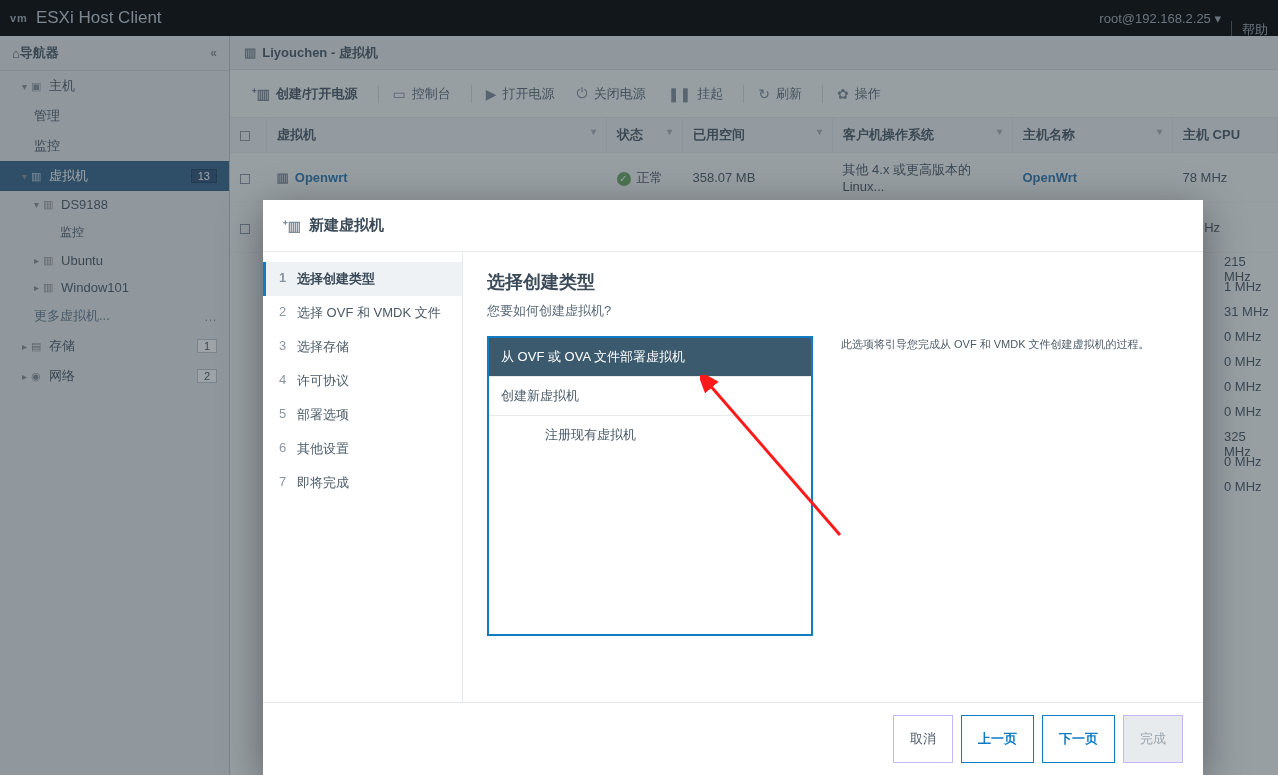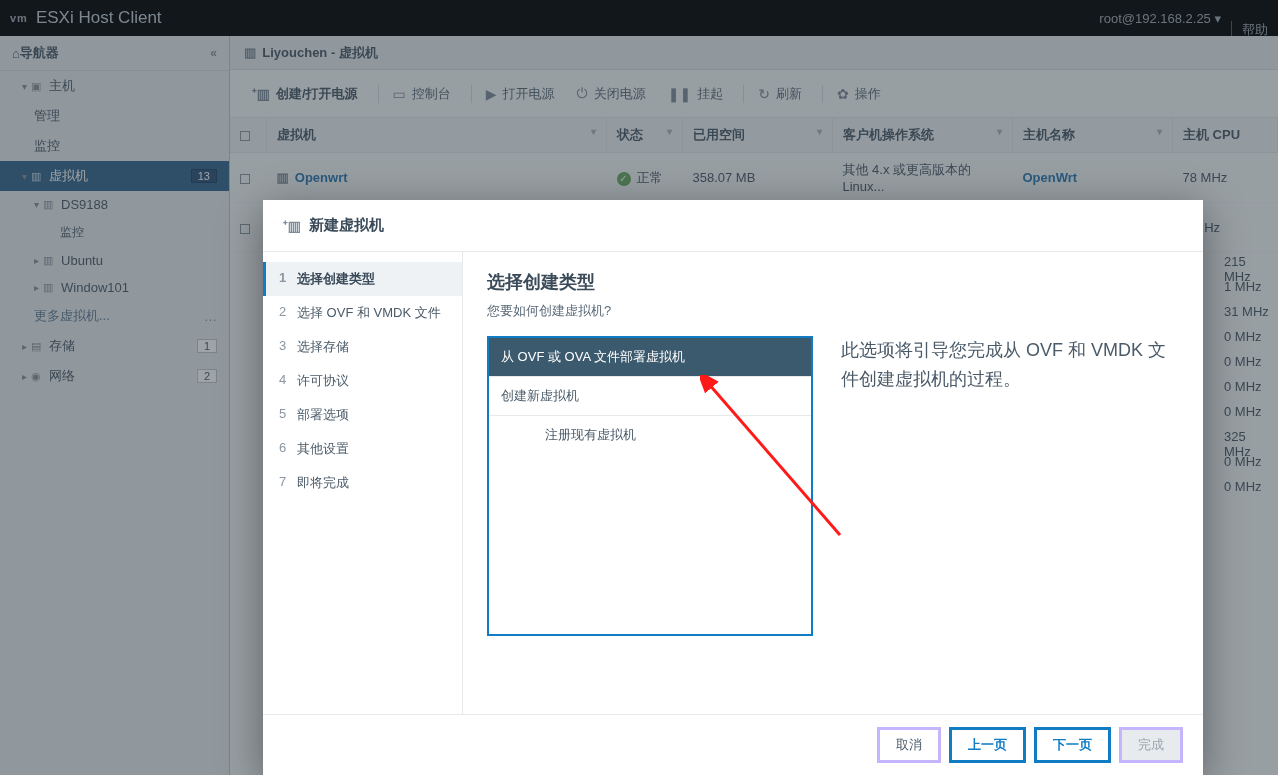--- a/index.html
+++ b/index.html
@@ -66,23 +66,23 @@
 .wiz-step .num { display: inline-block; width: 18px; color: #8a96a2; }
 .wiz-step.active { background: #eef2f5; color: #3a4a58; font-weight: 600; border-left: 3px solid #0f7cc4; padding-left: 13px; }
 .wizard-pane { flex: 1; padding: 18px 24px; display: flex; flex-direction: column; }
 .wizard-pane h2 { font-size: 18px; color: #3a4a58; margin-bottom: 8px; font-weight: 600; }
 .wizard-pane .subtitle { font-size: 13px; color: #5a6a78; margin-bottom: 16px; }
 .pane-row { display: flex; gap: 28px; align-items: flex-start; }
 .option-list { width: 326px; border: 2px solid #0f7cc4; }
 .option-item { padding: 10px 12px; font-size: 13px; color: #4a5a68; border-bottom: 1px solid #e6eaed; cursor: pointer; }
 .option-item:last-child { border-bottom: none; margin-left: 44px; }
 .option-item.selected { background: #3b5a6d; color: #fff; position: relative; }
-.option-desc { flex: 1; font-size: 18px; color: #4a5a68; line-height: 1.6; }
+.option-desc { flex: 1; font-size: 11px; color: #4a5a68; line-height: 1.6; }
 .modal-footer { padding: 12px 20px; border-top: 1px solid #e6eaed; display: flex; justify-content: flex-end; gap: 8px; }
-.btn { padding: 6px 16px; font-size: 13px; background: #fff; border: 3px solid #c4b5fd; color: #4a5a68; cursor: pointer; }
+.btn { padding: 14px 16px; font-size: 13px; background: #fff; border: 1px solid #c4b5fd; color: #4a5a68; cursor: pointer; }
 .btn.primary { border-color: #0f7cc4; color: #0f7cc4; font-weight: 600; }
 .btn.disabled { background: #e8ebed; color: #9aa5b0; }
 
 
 .arrow { position: absolute; left: 700px; top: 375px; z-index: 20; pointer-events: none; }
 
 
 .box-icon { display:inline-block; width:10px; height:10px; border:1px solid #8a96a2; margin-right:6px; vertical-align:middle;}
 </style>
 </head>

